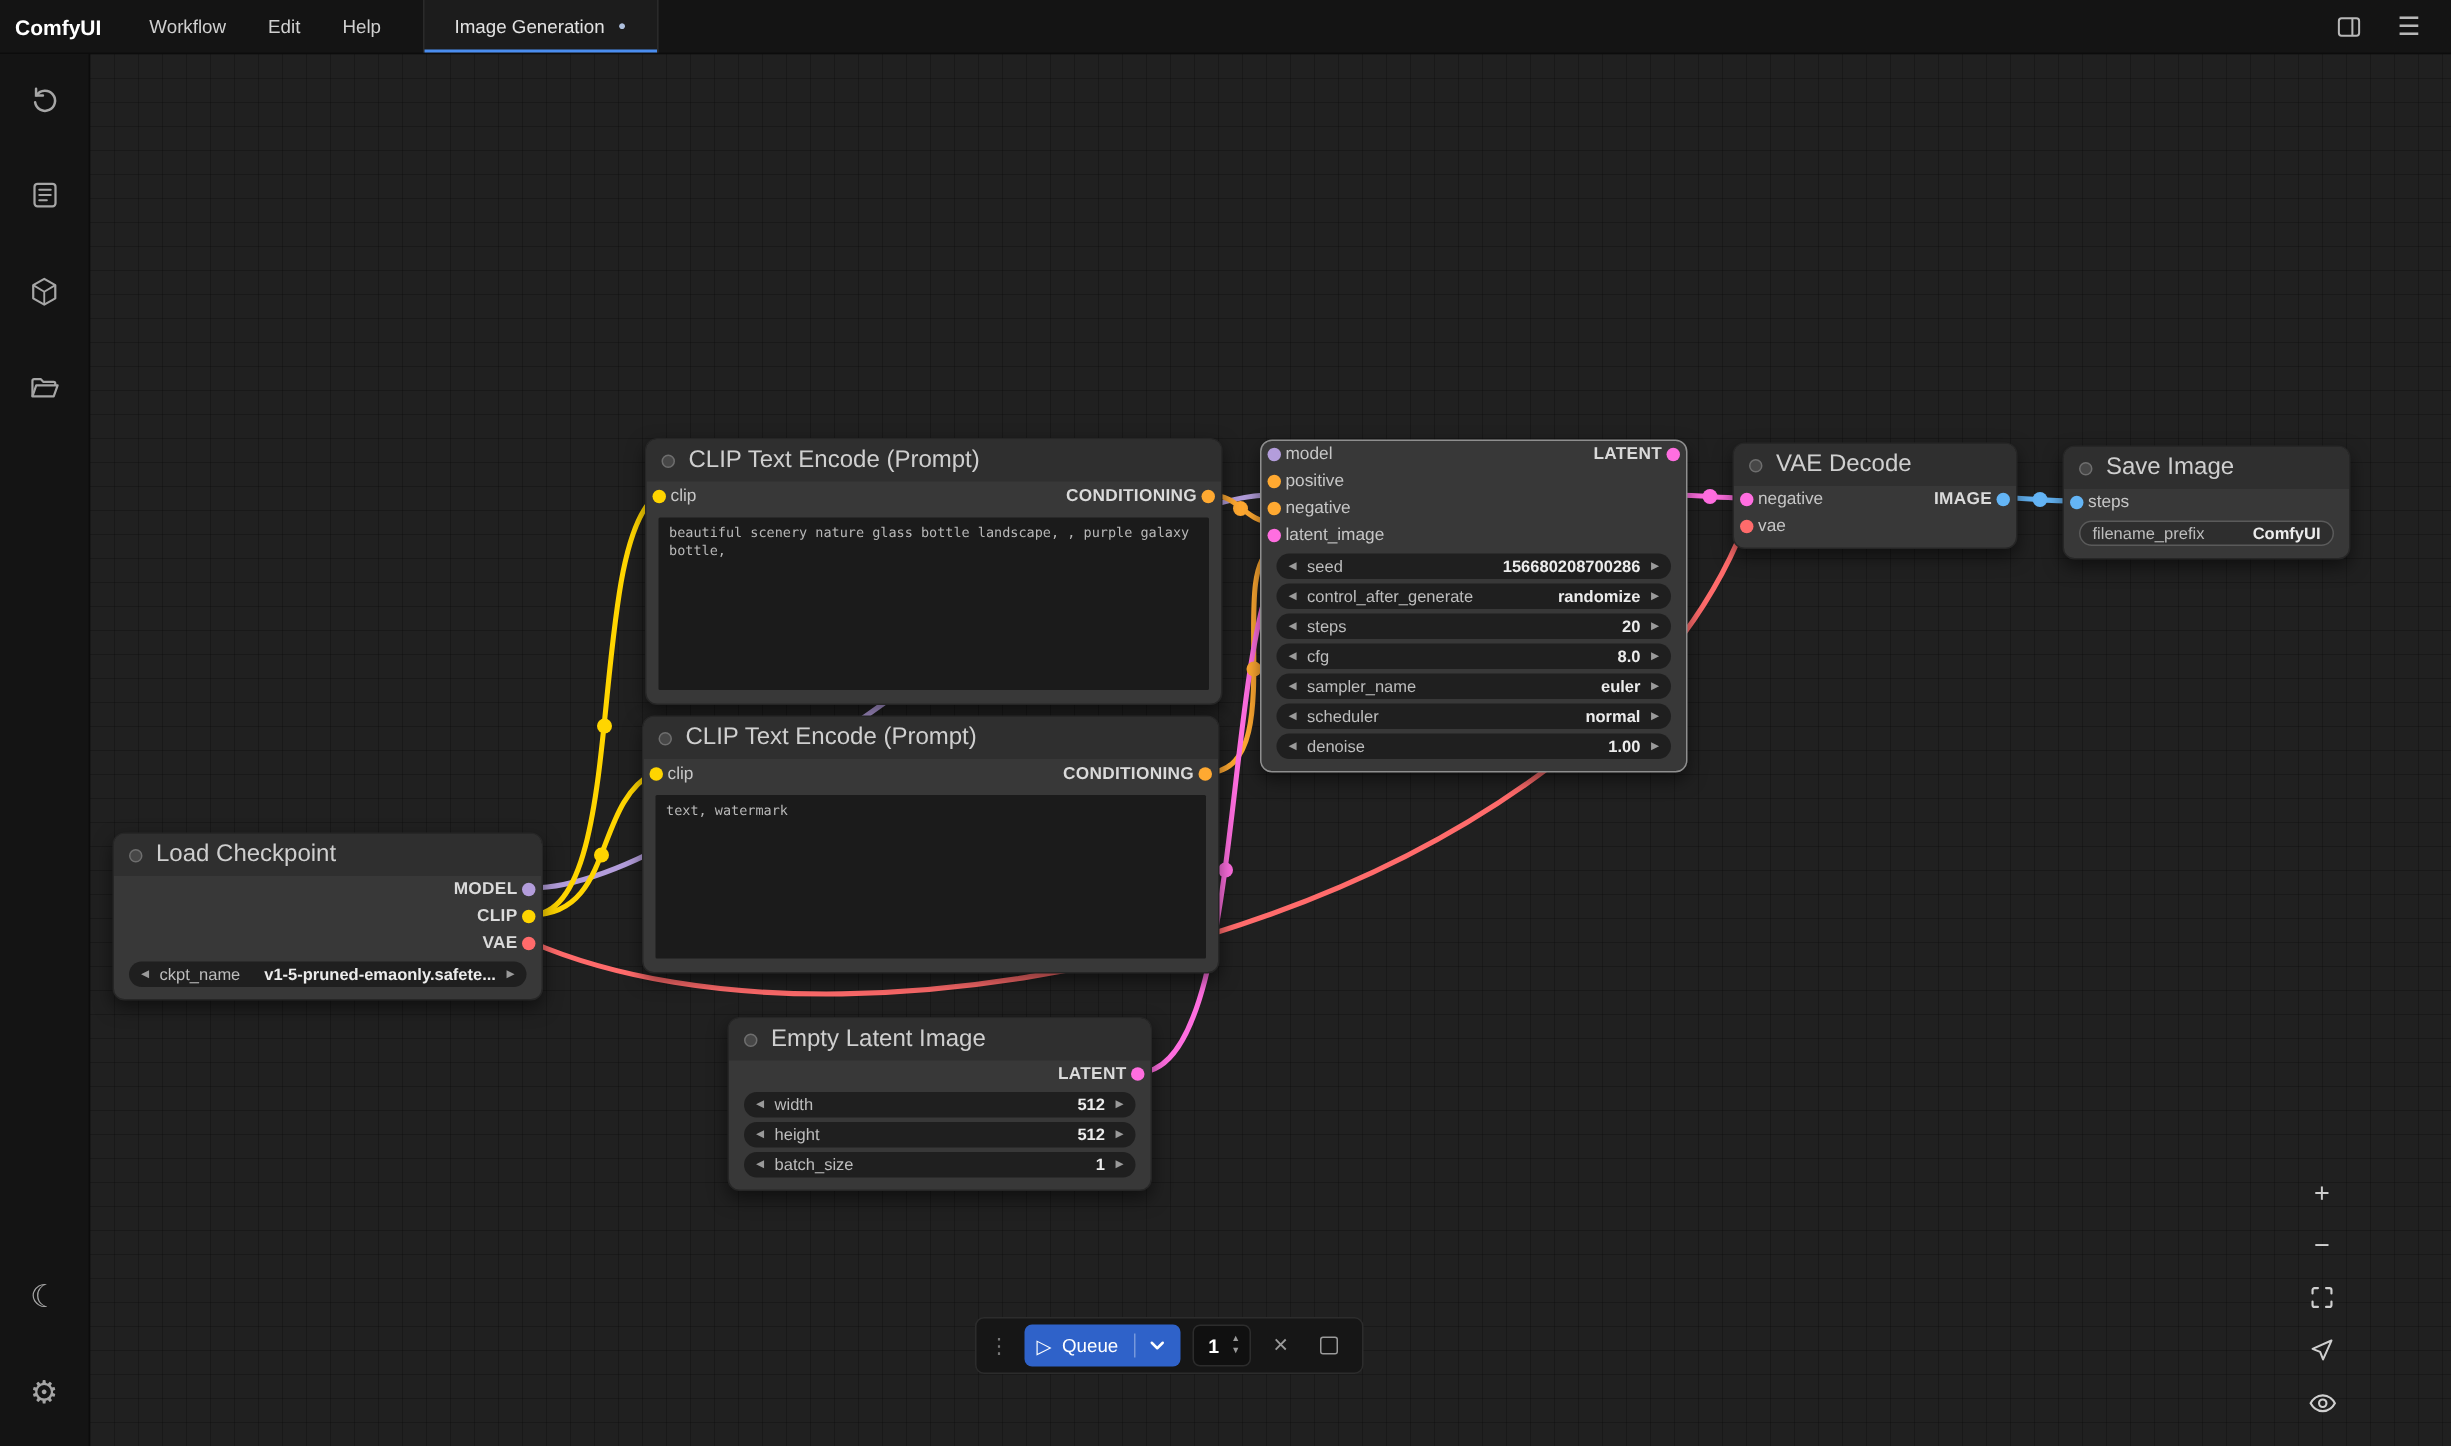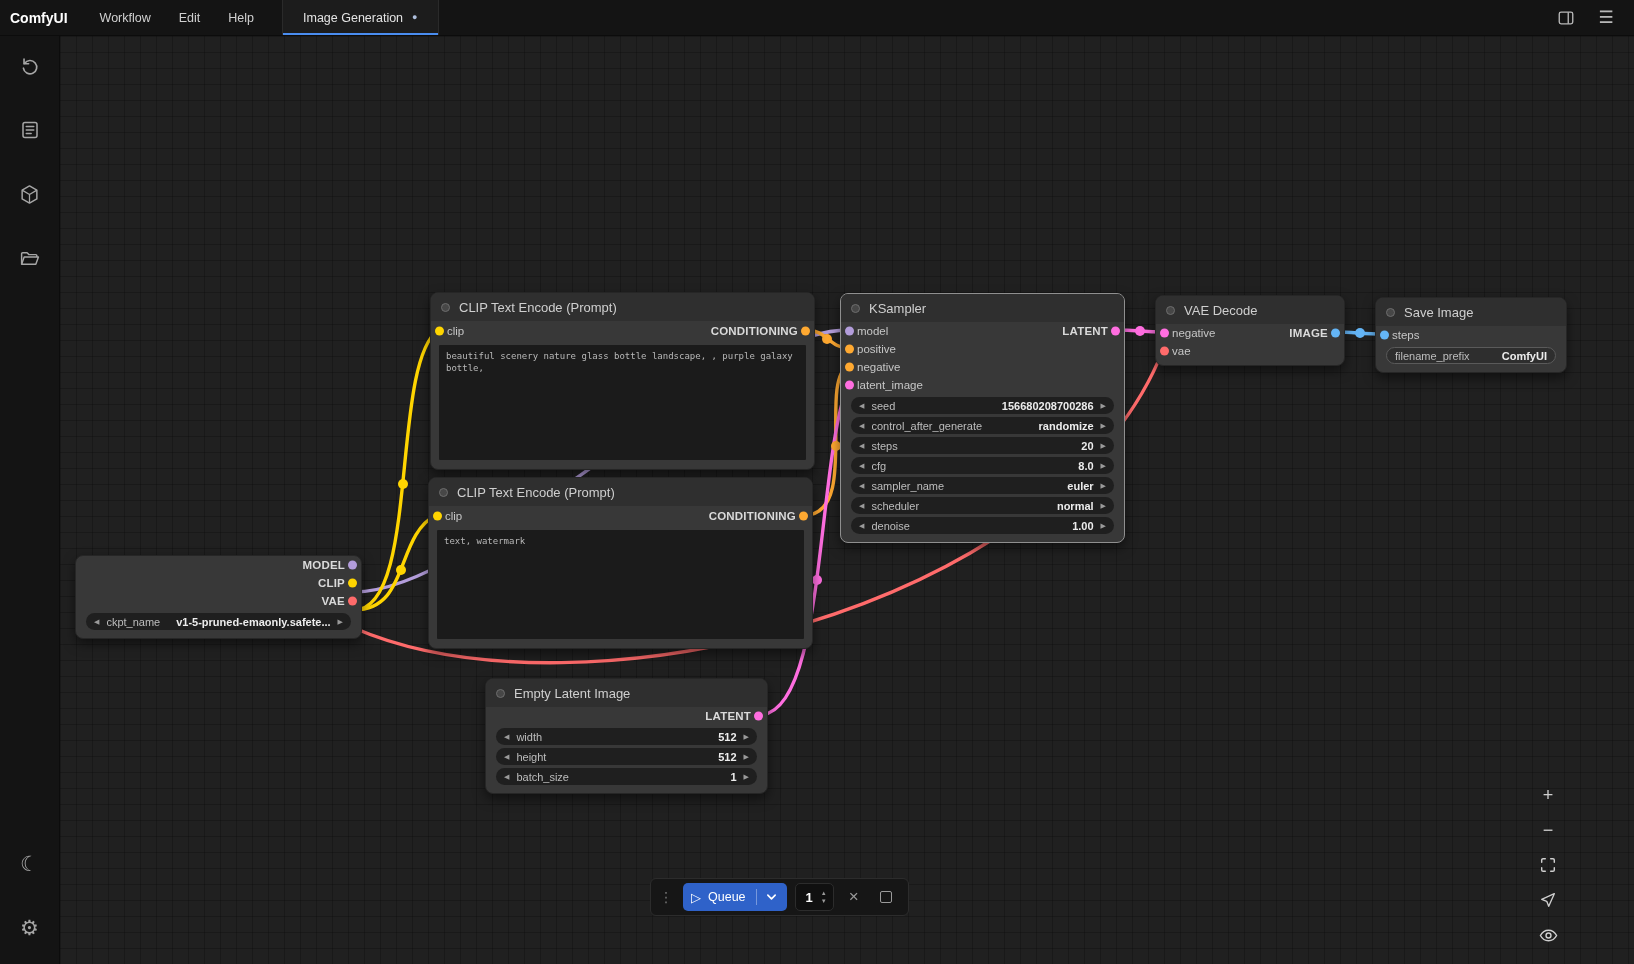--- a/index.html
+++ b/index.html
@@ -36,21 +36,21 @@
             background-size:16px 16px; }
   .link-layer { position:absolute; left:0; top:0; z-index:1; }
 
   
   .node { position:absolute; z-index:5; background:#383838; border:1px solid #262626; border-radius:8px;
           box-shadow:0 5px 12px rgba(0,0,0,0.5); color:#c9c9c9; padding-bottom:5px; cursor:grab; }
   .node.sel { border-color:#8f8f8f; }
   .node-header { height:28px; display:flex; align-items:center; gap:9px; padding:0 10px;
                  background:#2f2f2f; border-radius:7px 7px 0 0; }
   .collapse-dot { width:9px; height:9px; border-radius:50%; background:#474747; border:1px solid #6e6e6e; flex:none; cursor:pointer; }
-  .node-title { font-size:13px; color:#cfcfcf; white-space:nowrap; }
+  .node-title { font-size:16px; color:#cfcfcf; white-space:nowrap; }
   .row { position:relative; height:18px; display:flex; align-items:center; padding:0 16px; }
   .row.tall { height:20px; }
   .port { position:absolute; width:9px; height:9px; border-radius:50%; top:50%; transform:translateY(-50%); cursor:crosshair; }
   .port.in { left:4px; } .port.out { right:4px; }
   .in-label { font-size:11.5px; color:#c6c6c6; }
   .out-label { margin-left:auto; font-size:11.5px; font-weight:bold; color:#dadada; letter-spacing:0.2px; }
   .c-model{background:#b39ddb} .c-clip{background:#ffd500} .c-vae{background:#ff6b6b}
   .c-cond{background:#ffa931} .c-latent{background:#ff6ee0} .c-image{background:#64b5f6}
 
   .widget { height:17px; margin:3px 10px; background:#1f1f1f; border-radius:9px; display:flex;
@@ -167,20 +167,24 @@
         <circle cx="341" cy="534" r="5" fill="#ffd500"></circle>
         <circle cx="767" cy="303" r="5" fill="#ffa931"></circle>
         <circle cx="776" cy="410" r="5" fill="#ffa931"></circle>
         <circle cx="757" cy="544" r="5" fill="#ff6ee0"></circle>
         <circle cx="1080" cy="295" r="5" fill="#ff6ee0"></circle>
         <circle cx="1300" cy="297" r="5" fill="#64b5f6"></circle>
       </g>
     </svg>
 
     <div class="node" style="left:15px;top:519px;width:287px;">
+      <div class="node-header">
+        <span class="collapse-dot"></span>
+        <span class="node-title">Load Checkpoint</span>
+      </div>
       <div class="row">
         <span class="out-label">MODEL</span>
         <span class="port out c-model"></span>
       </div>
       <div class="row">
         <span class="out-label">CLIP</span>
         <span class="port out c-clip"></span>
       </div>
       <div class="row">
         <span class="out-label">VAE</span>
@@ -216,24 +220,20 @@
       <div class="row tall">
         <span class="port in c-clip"></span>
         <span class="in-label">clip</span>
         <span class="out-label">CONDITIONING</span>
         <span class="port out c-cond"></span>
       </div>
       <div class="prompt" style="height:109px;">text, watermark</div>
     </div>
 
     <div class="node sel" style="left:780px;top:257px;width:285px;">
-      <div class="node-header">
-        <span class="collapse-dot"></span>
-        <span class="node-title">KSampler</span>
-      </div>
       <div class="row">
         <span class="port in c-model"></span>
         <span class="in-label">model</span>
         <span class="out-label">LATENT</span>
         <span class="port out c-latent"></span>
       </div>
       <div class="row">
         <span class="port in c-cond"></span>
         <span class="in-label">positive</span>
       </div>

